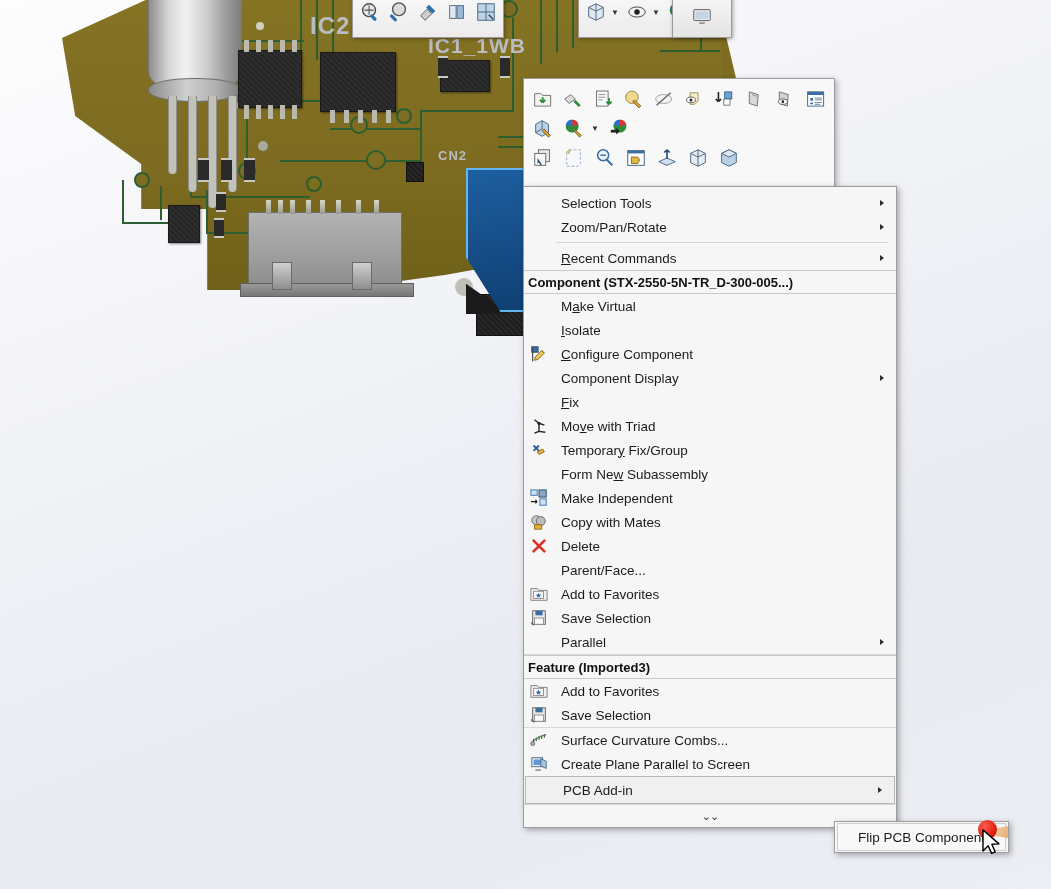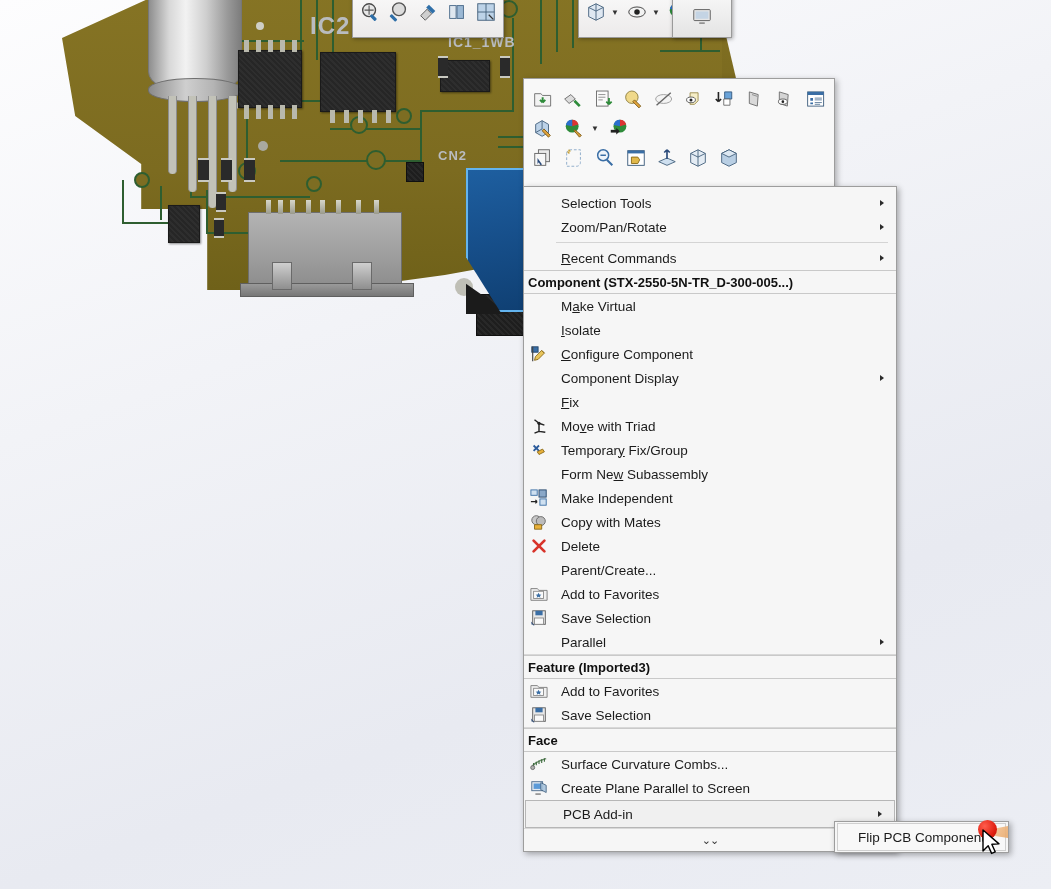--- a/index.html
+++ b/index.html
@@ -320,21 +320,21 @@
 
     <div class="smd" style="left:198px;top:158px;width:11px;height:20px;"></div>
     <div class="smd" style="left:221px;top:158px;width:11px;height:20px;"></div>
     <div class="smd" style="left:244px;top:158px;width:11px;height:20px;"></div>
     <div class="smd" style="left:216px;top:192px;width:10px;height:16px;"></div>
     <div class="smd" style="left:214px;top:218px;width:10px;height:16px;"></div>
     <div class="smd" style="left:438px;top:56px;width:10px;height:18px;"></div>
     <div class="smd" style="left:500px;top:56px;width:10px;height:18px;"></div>
 
     <div class="silk" style="left:310px;top:12px;font-size:24px;">IC2</div>
-    <div class="silk" style="left:448px;top:34px;font-size:14px;">IC1_1WB</div>
+    <div class="silk" style="left:428px;top:34px;font-size:21px;">IC1_1WB</div>
     <div class="silk" style="left:438px;top:148px;font-size:13px;">CN2</div>
 
     <div id="connector"></div>
     <div id="connector-base"></div>
     <div class="conn-clip" style="left:272px;top:262px;"></div>
     <div class="conn-clip" style="left:352px;top:262px;"></div>
     <div class="conn-pin" style="left:266px;top:200px;"></div>
     <div class="conn-pin" style="left:278px;top:200px;"></div>
     <div class="conn-pin" style="left:290px;top:200px;"></div>
     <div class="conn-pin" style="left:306px;top:200px;"></div>
@@ -612,21 +612,21 @@
       <div class="mi">
         <span class="mi-icon">
           <svg width="18" height="18" viewBox="0 0 20 20">
             <path d="M4 4l12 12M16 4L4 16" stroke="#d8332a" stroke-width="3" stroke-linecap="round"></path>
           </svg>
         </span>
         <span class="mi-label">Delete</span>
       </div>
       <div class="mi">
         <span class="mi-icon"></span>
-        <span class="mi-label">Parent/Create...</span>
+        <span class="mi-label">Parent/Face...</span>
       </div>
       <div class="mi">
         <span class="mi-icon">
           <svg width="18" height="18" viewBox="0 0 20 20">
             <path d="M1 4h7l2 2h9v11H1z" fill="#f0f0f0" stroke="#7a7a7a"></path>
             <rect x="4" y="7" width="11" height="8" fill="#fafafa" stroke="#8a8a8a"></rect>
             <path d="M9.5 8.5l1 2 2.2.2-1.7 1.5.6 2.1-2.1-1.2-2.1 1.2.6-2.1L6.3 10.7l2.2-.2z" fill="#3a6ea5"></path>
           </svg>
         </span>
         <span class="mi-label">Add to Favorites</span>
@@ -667,21 +667,20 @@
             <rect x="3" y="2" width="14" height="15" fill="#e8e8e8" stroke="#5a5a5a"></rect>
             <rect x="6" y="2" width="8" height="5" fill="#3a6ea5"></rect>
             <rect x="5" y="10" width="10" height="7" fill="#fafafa" stroke="#8a8a8a"></rect>
             <path d="M1 14l4 4-1.2.3-.8-1.6-.9 1.2z" fill="#2a4a7a"></path>
           </svg>
         </span>
         <span class="mi-label">Save Selection</span>
       </div>
     </div>
 
-    <div class="mi-header">Face</div>
     <div>
       <div class="mi">
         <span class="mi-icon">
           <svg width="18" height="18" viewBox="0 0 20 20">
             <path d="M2 13c4-6 10-7 16-9" stroke="#6a8a6a" stroke-width="1.6" fill="none"></path>
             <path d="M4 13v-4M7 11.5v-4M10 10v-4M13 8.8v-4M16 7.5v-4" stroke="#3a6a3a" stroke-width="1.2"></path>
             <circle cx="3" cy="14" r="2.2" fill="#b0b0b0" stroke="#666"></circle>
           </svg>
         </span>
         <span class="mi-label">Surface Curvature Combs...</span>

